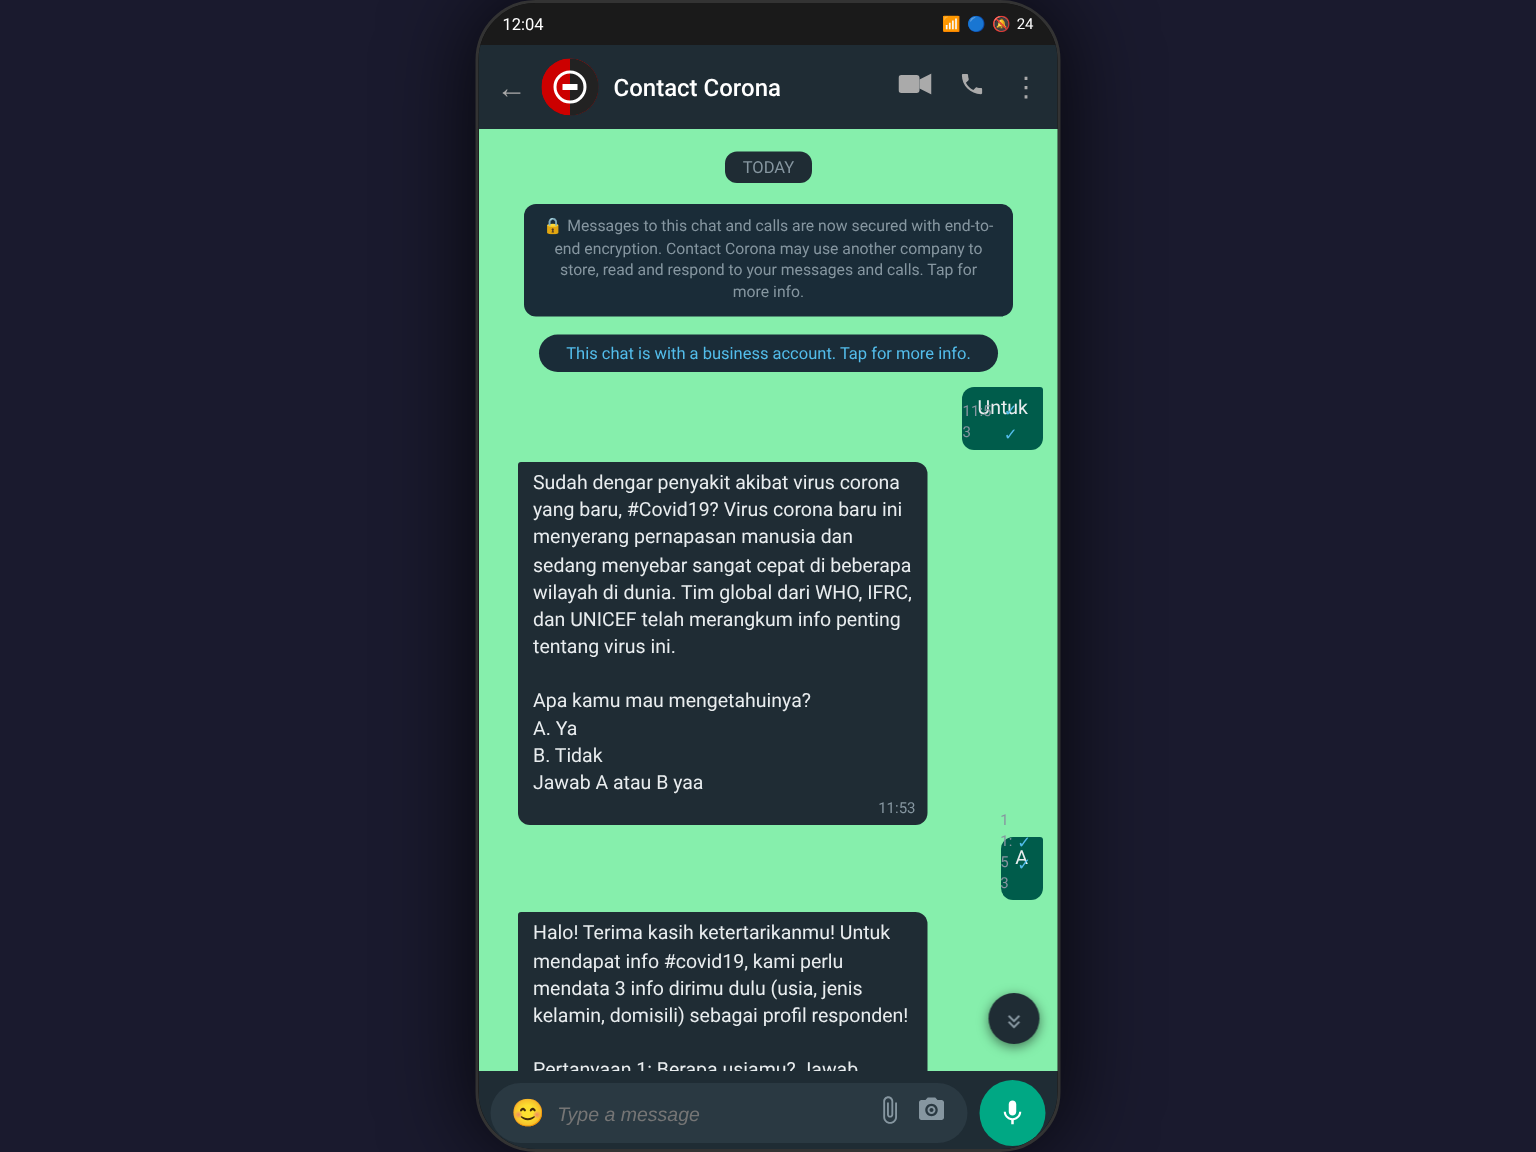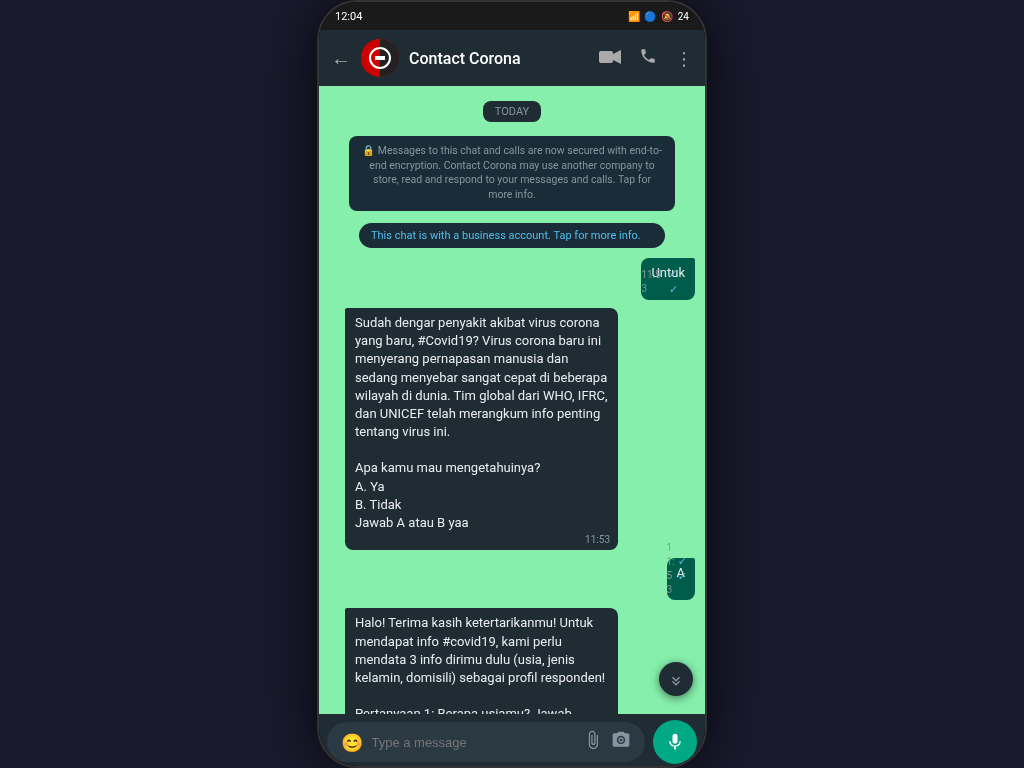--- a/index.html
+++ b/index.html
@@ -129,21 +129,21 @@
       text-align: center;
       margin: 4px 20px;
       line-height: 1.4;
     }
     .business-msg {
       background: #1a2c38;
       color: #53bdeb;
       font-size: 11px;
       padding: 6px 12px;
       border-radius: 16px;
-      text-align: left;
+      text-align: center;
       margin: 4px 30px;
     }
 
     
     .msg-row {
       display: flex;
       margin: 2px 0;
     }
     .msg-row.outgoing { justify-content: flex-end; }
     .msg-row.incoming { justify-content: flex-start; padding-left: 16px; }
@@ -206,20 +206,21 @@
       color: #8696a0;
       font-size: 18px;
     }
     .input-field {
       flex: 1;
       background: transparent;
       border: none;
       outline: none;
       color: #8696a0;
       font-size: 13px;
+      font-style: italic;
     }
     .attach-icon {
       color: #8696a0;
       font-size: 18px;
     }
     .camera-icon {
       color: #8696a0;
       font-size: 18px;
     }
     .mic-btn {

